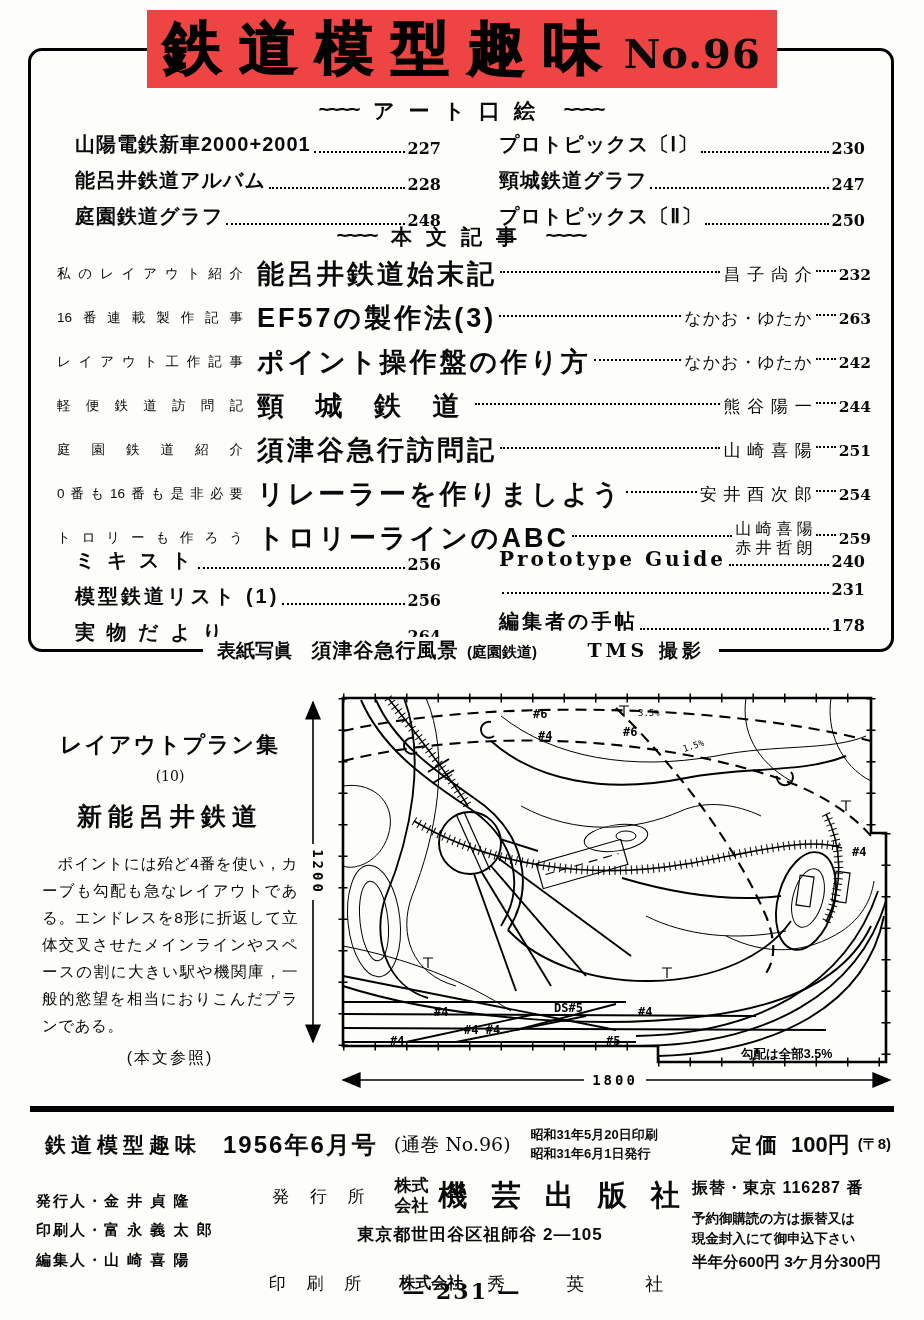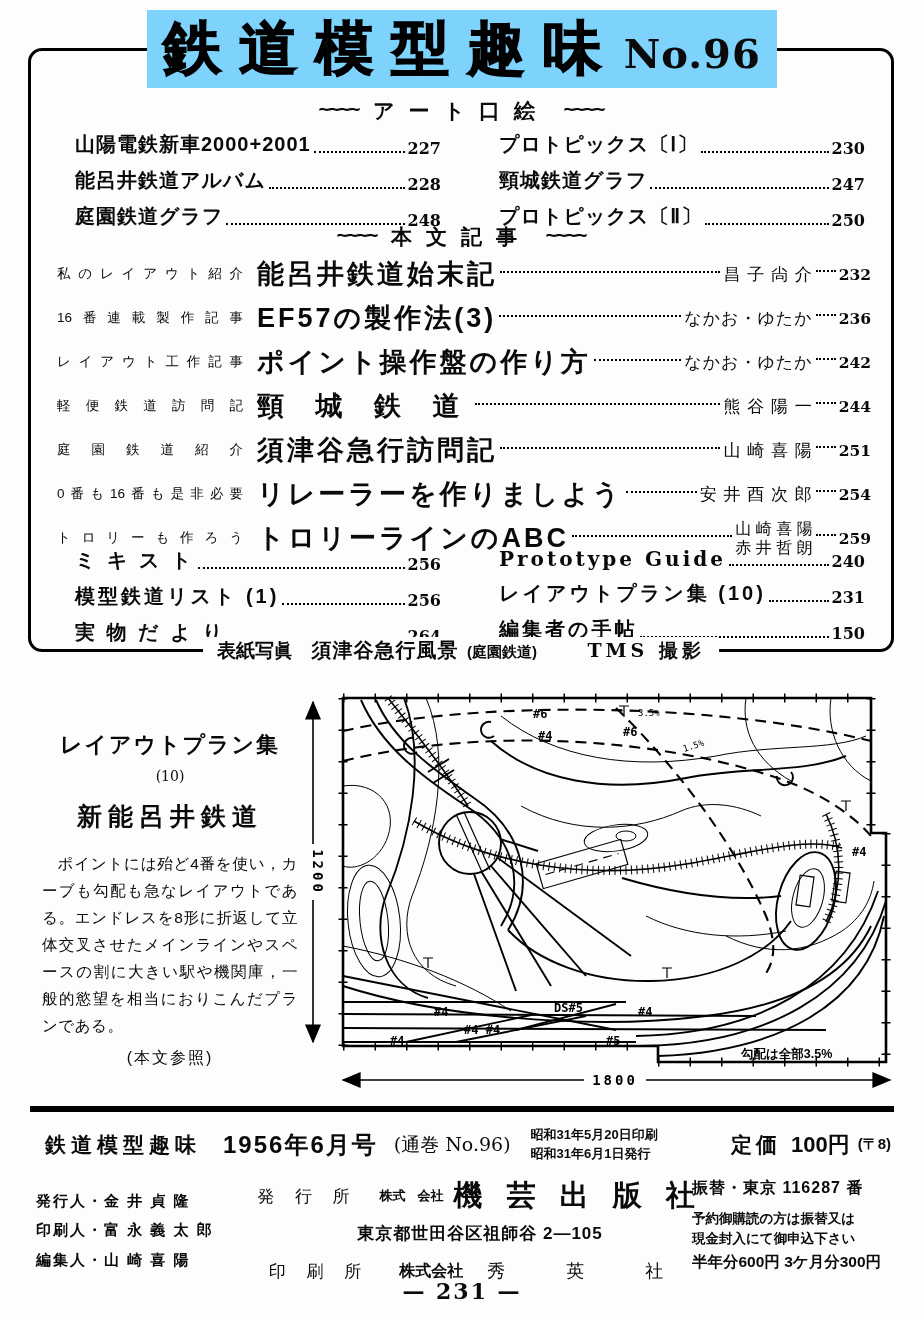--- a/index.html
+++ b/index.html
@@ -4,21 +4,21 @@
 <style>
   * { margin:0; padding:0; box-sizing:border-box; }
   html,body { background:#e8e8e4; }
   .page {
     position:relative; width:924px; height:1320px; margin:0 auto;
     background:#fdfdfb; color:#0a0a0a; overflow:hidden;
     font-family:"Liberation Sans", sans-serif;
   }
   
   .masthead { position:absolute; top:10px; left:0; width:100%; text-align:center; z-index:3; }
-  .masthead-inner { display:inline-block; background:#7dd3fc; padding:0 16px; white-space:nowrap;text-align:right; }
+  .masthead-inner { display:inline-block; background:#ef4444; padding:0 16px; white-space:nowrap;text-align:right; }
   .mag-title { font-size:58px; font-weight:900; letter-spacing:18px;
     font-family:"Liberation Sans", sans-serif; -webkit-text-stroke:1.5px #000; }
   .mag-no { font-size:40px; font-weight:700; font-family:"DejaVu Serif", serif; letter-spacing:1px; }
   
   .toc-box { position:absolute; left:28px; top:48px; width:866px; height:604px;
     border:3.5px solid #000; border-radius:14px; }
   .sec-header { position:absolute; width:100%; text-align:center; font-weight:700; }
   .sec-header .squig { font-family:"DejaVu Sans Mono", monospace; font-weight:700;
     font-size:20px; letter-spacing:-2px; position:relative; top:-3px; }
   .sec-header .sec-title { font-size:21px; letter-spacing:14px; margin:0 10px; }
@@ -84,24 +84,24 @@
   .colo-vol { font-size:19px; font-weight:400; margin-left:16px; font-family:"DejaVu Serif", serif; }
   .colo-dates { margin-left:20px; font-size:13px; line-height:1.45; font-weight:700; }
   .colo-price-group { margin-left:auto; display:flex; align-items:center; }
   .colo-price-label { font-size:21px; font-weight:900; letter-spacing:4px; }
   .colo-price { font-size:22px; font-weight:900; margin-left:10px; }
   .colo-postage { font-size:15px; font-weight:700; margin-left:8px; }
   .colo-people { position:absolute; left:36px; top:1186px; font-size:15px; line-height:1.95; font-weight:700; letter-spacing:2px; white-space:nowrap; }
   .colo-center { position:absolute; left:280px; top:1176px; width:400px; text-align:center; }
   .pub-row { display:flex; align-items:center; justify-content:center; white-space:nowrap; }
   .pub-role { font-size:17px; letter-spacing:8px; margin-right:22px; }
-  .corp-stack { display:flex; flex-direction:row; font-size:13px; line-height:1.2; margin-right:10px; font-weight:700;gap:12px; }
+  .corp-stack { display:flex; flex-direction:column; font-size:17px; line-height:1.2; margin-right:10px; font-weight:700; }
   .pub-name { font-size:29px; font-weight:900; letter-spacing:8px; }
   .pub-addr { font-size:17px; font-weight:700; margin-top:6px; letter-spacing:1px; }
-  .prt-row { display:flex; align-items:center; justify-content:center; margin-top:14px; white-space:nowrap; }
+  .prt-row { display:flex; align-items:center; justify-content:center; margin-top:26px; white-space:nowrap; }
   .prt-role { font-size:17px; letter-spacing:8px; margin-right:30px; }
   .prt-corp { font-size:16px; font-weight:700; margin-right:24px; }
   .prt-name { font-size:18px; font-weight:400; letter-spacing:28px; }
   .colo-right { position:absolute; left:692px; top:1178px; width:210px; white-space:nowrap; }
   .transfer { font-size:16px; font-weight:700; letter-spacing:1px; }
   .subscribe { font-size:13.5px; font-weight:700; margin-top:10px; line-height:1.5; }
   .subscribe3 { font-size:15.5px; font-weight:900; margin-top:2px; }
   .page-number { position:absolute; left:0; top:1278px; width:100%; text-align:center;
     font-family:"DejaVu Serif", serif; font-size:22px; font-weight:700; letter-spacing:2px; }
 </style>
@@ -176,21 +176,21 @@
         <span class="author">昌 子 尙 介</span>
         <span class="leader-sm"></span>
         <span class="apage">232</span>
       </div>
       <div class="article-row">
         <span class="cat">16番連載製作記事</span>
         <span class="atitle">EF57の製作法(3)</span>
         <span class="leader"></span>
         <span class="author">なかお・ゆたか</span>
         <span class="leader-sm"></span>
-        <span class="apage">236</span>
+        <span class="apage">263</span>
       </div>
       <div class="article-row">
         <span class="cat">レイアウト工作記事</span>
         <span class="atitle">ポイント操作盤の作り方</span>
         <span class="leader"></span>
         <span class="author">なかお・ゆたか</span>
         <span class="leader-sm"></span>
         <span class="apage">242</span>
       </div>
       <div class="article-row">
@@ -248,28 +248,27 @@
           <span class="pl-page">264</span>
         </div>
       </div>
       <div class="col">
         <div class="pl-item">
           <span class="pl-title latin-title">Prototype Guide</span>
           <span class="leader"></span>
           <span class="pl-page">240</span>
         </div>
         <div class="pl-item">
-          <span class="pl-title">レイアウトプラン集 (10)</span>
           <span class="leader"></span>
           <span class="pl-page">231</span>
         </div>
         <div class="pl-item">
           <span class="pl-title">編集者の手帖</span>
           <span class="leader"></span>
-          <span class="pl-page">150</span>
+          <span class="pl-page">178</span>
         </div>
       </div>
     </div>
 
     <div class="cover-caption">
       <span class="cc-inner">
         <span class="cc-label">表紙写眞</span>
         <span class="cc-title">須津谷急行風景</span>
         <span class="cc-note">(庭園鉄道)</span>
         <span class="cc-credit">TMS 撮影</span>

